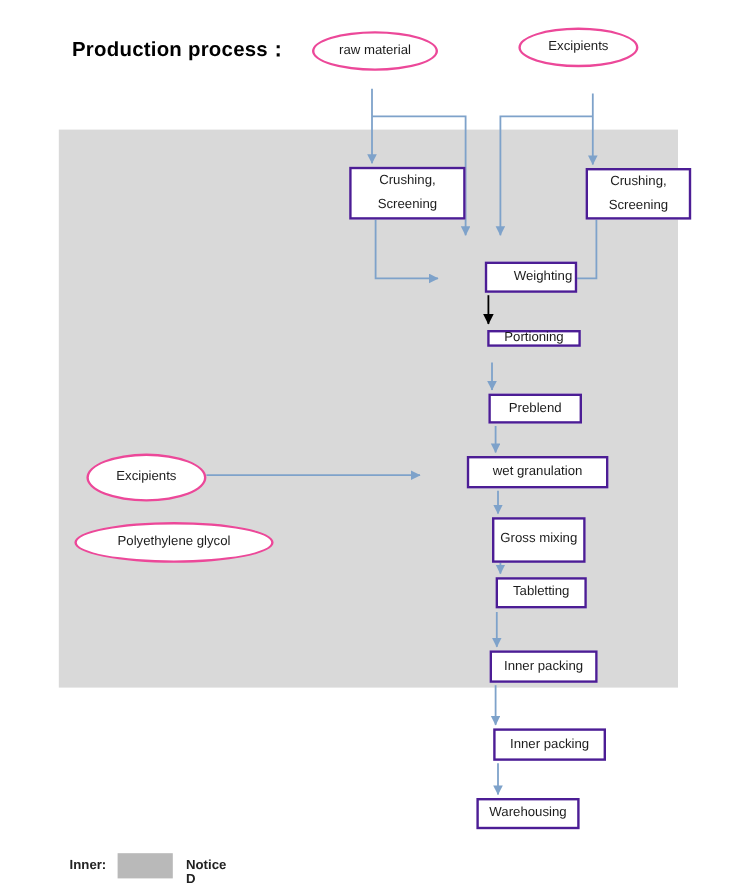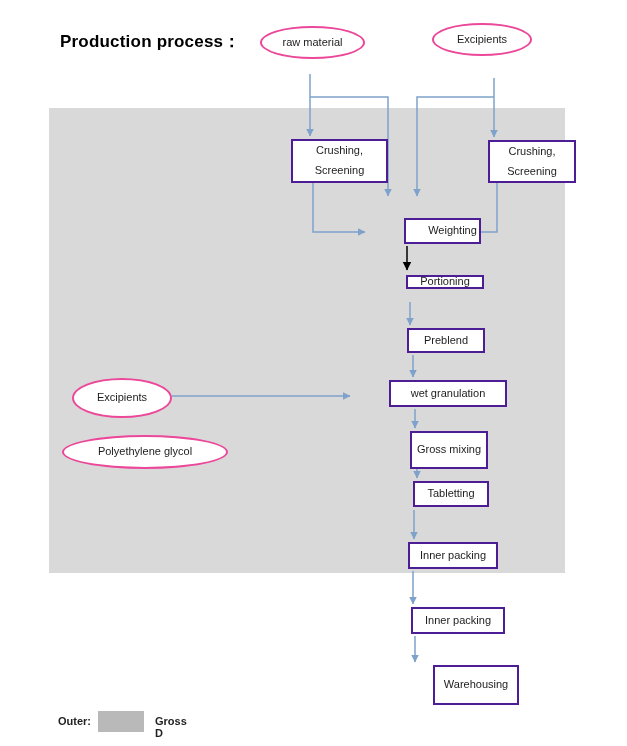--- a/index.html
+++ b/index.html
@@ -37,21 +37,21 @@
   #bx-crush-l{left:255px;top:139px;width:97px;height:44px;}
   #bx-crush-r{left:452px;top:140px;width:88px;height:43px;}
   #bx-weighting{left:368px;top:218px;width:77px;height:26px;padding-left:20px;}
   #bx-portioning{left:370px;top:275px;width:78px;height:14px;}
   #bx-preblend{left:371px;top:328px;width:78px;height:25px;}
   #bx-wetgran{left:353px;top:380px;width:118px;height:27px;}
   #bx-gross{left:374px;top:431px;width:78px;height:38px;}
   #bx-tablet{left:377px;top:481px;width:76px;height:26px;text-align:center;}
   #bx-inner{left:372px;top:542px;width:90px;height:27px;}
   #bx-outer{left:375px;top:607px;width:94px;height:27px;}
-  #bx-ware{left:397px;top:665px;width:86px;height:40px;}
+  #bx-ware{left:361px;top:665px;width:86px;height:26px;}
 </style>
 </head>
 <body>
 
 <div class="page">
 
   <div class="title">Production process：</div>
 
   <div class="gray-region"></div>
 
@@ -141,18 +141,18 @@
     <span>Inner packing</span>
   </div>
   <div class="node box" id="bx-outer">
     <span>Inner packing</span>
   </div>
   <div class="node box" id="bx-ware">
     <span>Warehousing</span>
   </div>
 
   <div class="notice-row">
-    <span class="notice-label">Outer:</span>
+    <span class="notice-label">Inner:</span>
     <span class="notice-swatch"></span>
-    <span class="notice-grade">Gross D</span>
+    <span class="notice-grade">Notice D</span>
   </div>
 
 </div>
 
 </body></html>

